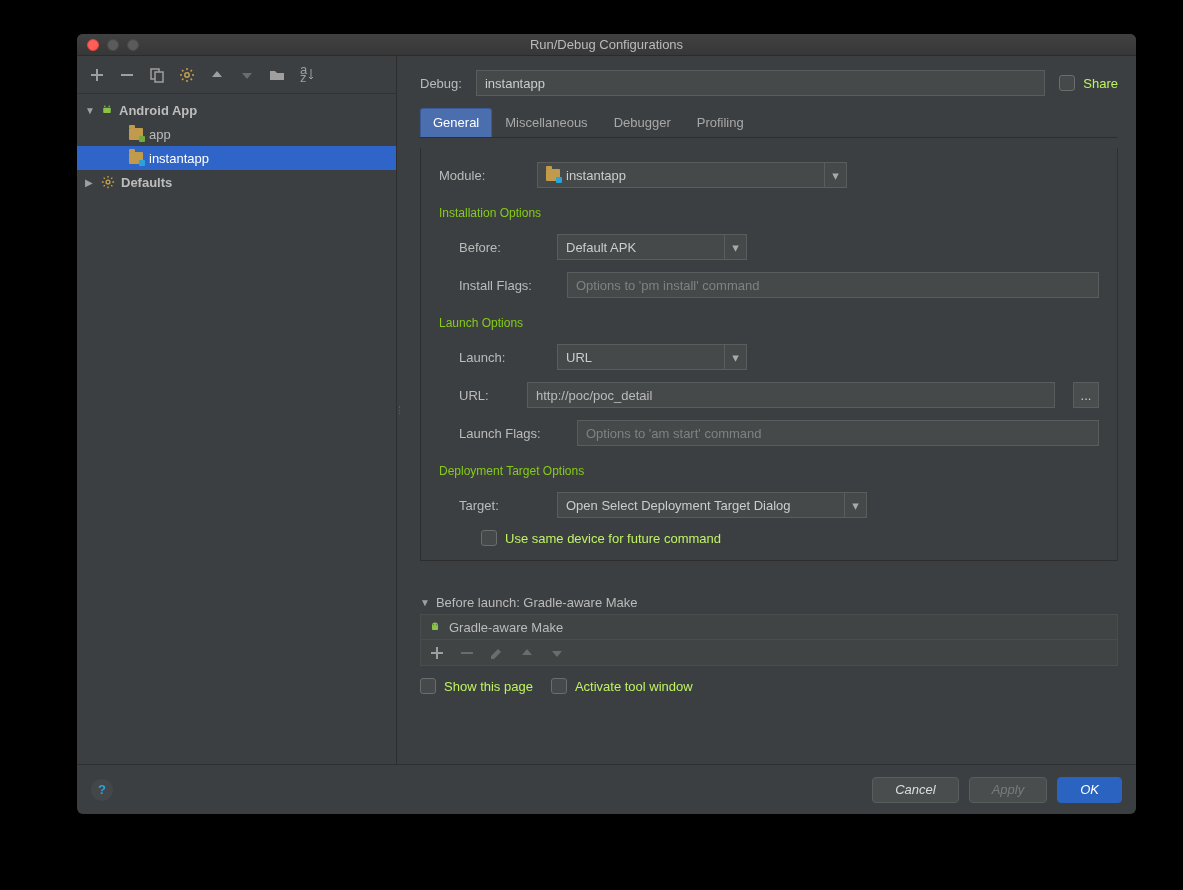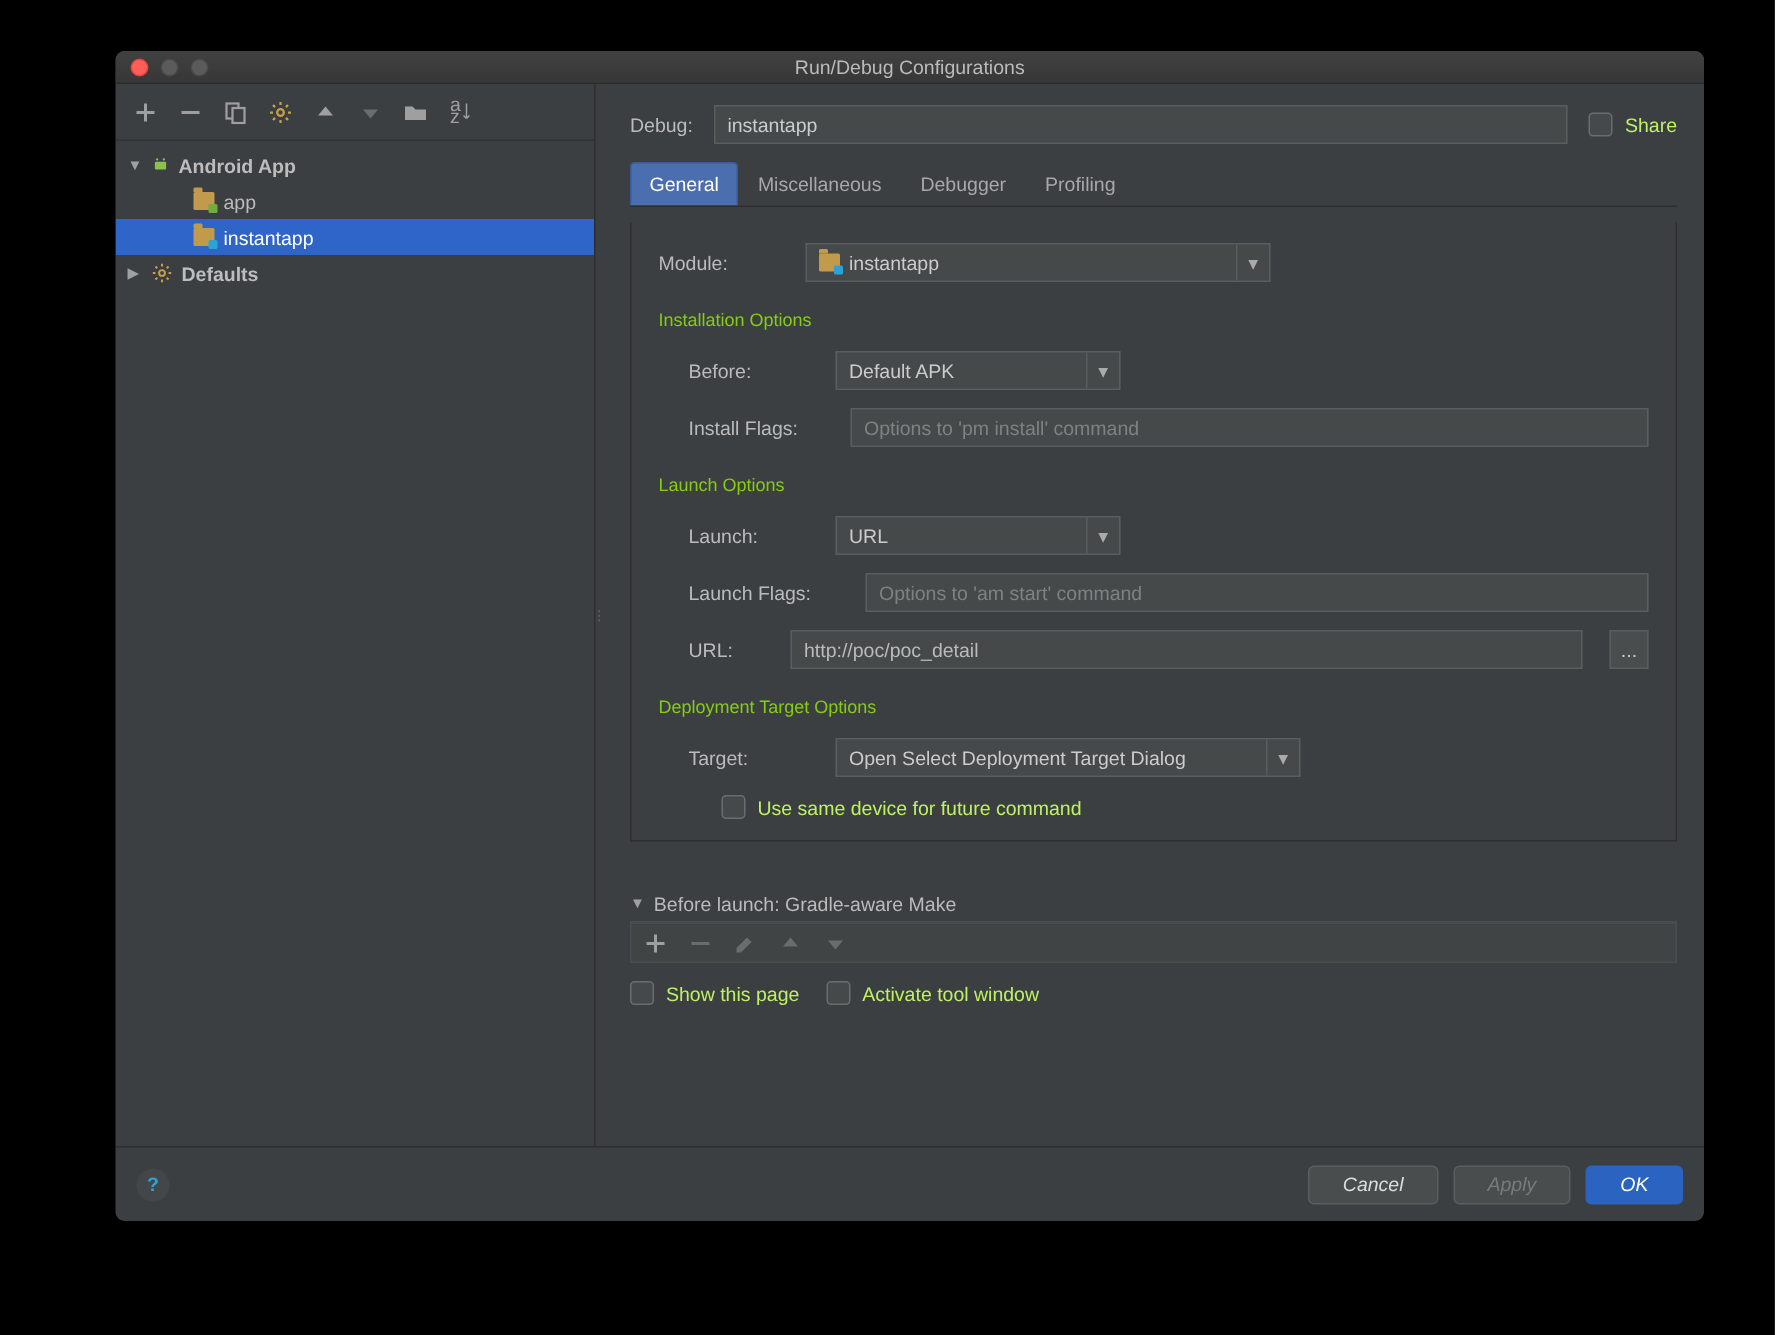--- a/index.html
+++ b/index.html
@@ -204,28 +204,28 @@
 
           <div class="section-hdr">Launch Options</div>
           <div class="indent">
             <div class="row">
               <span class="lbl">Launch:</span>
               <div class="select" style="min-width:190px">
                 <span>URL</span>
                 <span class="caret">▾</span>
               </div>
             </div>
-            <div class="row">
-              <span class="lbl" style="width:100px">Launch Flags:</span>
-              <input class="textfield" style="flex: 1 1 0%;" placeholder="Options to 'am start' command">
-            </div>
             <div class="row urlrow">
               <span class="lbl" style="width:50px">URL:</span>
               <input class="textfield ro" value="http://poc/poc_detail" style="">
               <div class="morebtn">...</div>
+            </div>
+            <div class="row">
+              <span class="lbl" style="width:100px">Launch Flags:</span>
+              <input class="textfield" style="flex: 1 1 0%;" placeholder="Options to 'am start' command">
             </div>
           </div>
 
           <div class="section-hdr">Deployment Target Options</div>
           <div class="indent">
             <div class="row">
               <span class="lbl">Target:</span>
               <div class="select" style="min-width:310px">
                 <span>Open Select Deployment Target Dialog</span>
                 <span class="caret">▾</span>
@@ -237,20 +237,28 @@
             </label>
           </div>
         </div>
 
         <div class="before">
           <div class="before-hdr">
             <span class="tri">▼</span>
             <span>Before launch: Gradle-aware Make</span>
           </div>
           <div class="listbox">
+            <div class="listrow">
+              <span class="android-ico"><svg viewBox="0 0 16 16">
+                    <path d="M4 6a4 4 0 018 0v5a1 1 0 01-1 1H5a1 1 0 01-1-1z" fill="#8bc34a"></path>
+                    <circle cx="6" cy="5" r=".7" fill="#3c3f41"></circle>
+                    <circle cx="10" cy="5" r=".7" fill="#3c3f41"></circle>
+                  </svg></span>
+              <span>Gradle-aware Make</span>
+            </div>
             <div class="minibar">
               <span class="tbicon">
                   <svg viewBox="0 0 16 16">
                     <path d="M7 2h2v5h5v2H9v5H7V9H2V7h5z" fill="#9f9f9f"></path>
                   </svg>
                 </span>
               <span class="tbicon dim">
                   <svg viewBox="0 0 16 16">
                     <rect x="2" y="7" width="12" height="2" fill="currentColor"></rect>
                   </svg>

